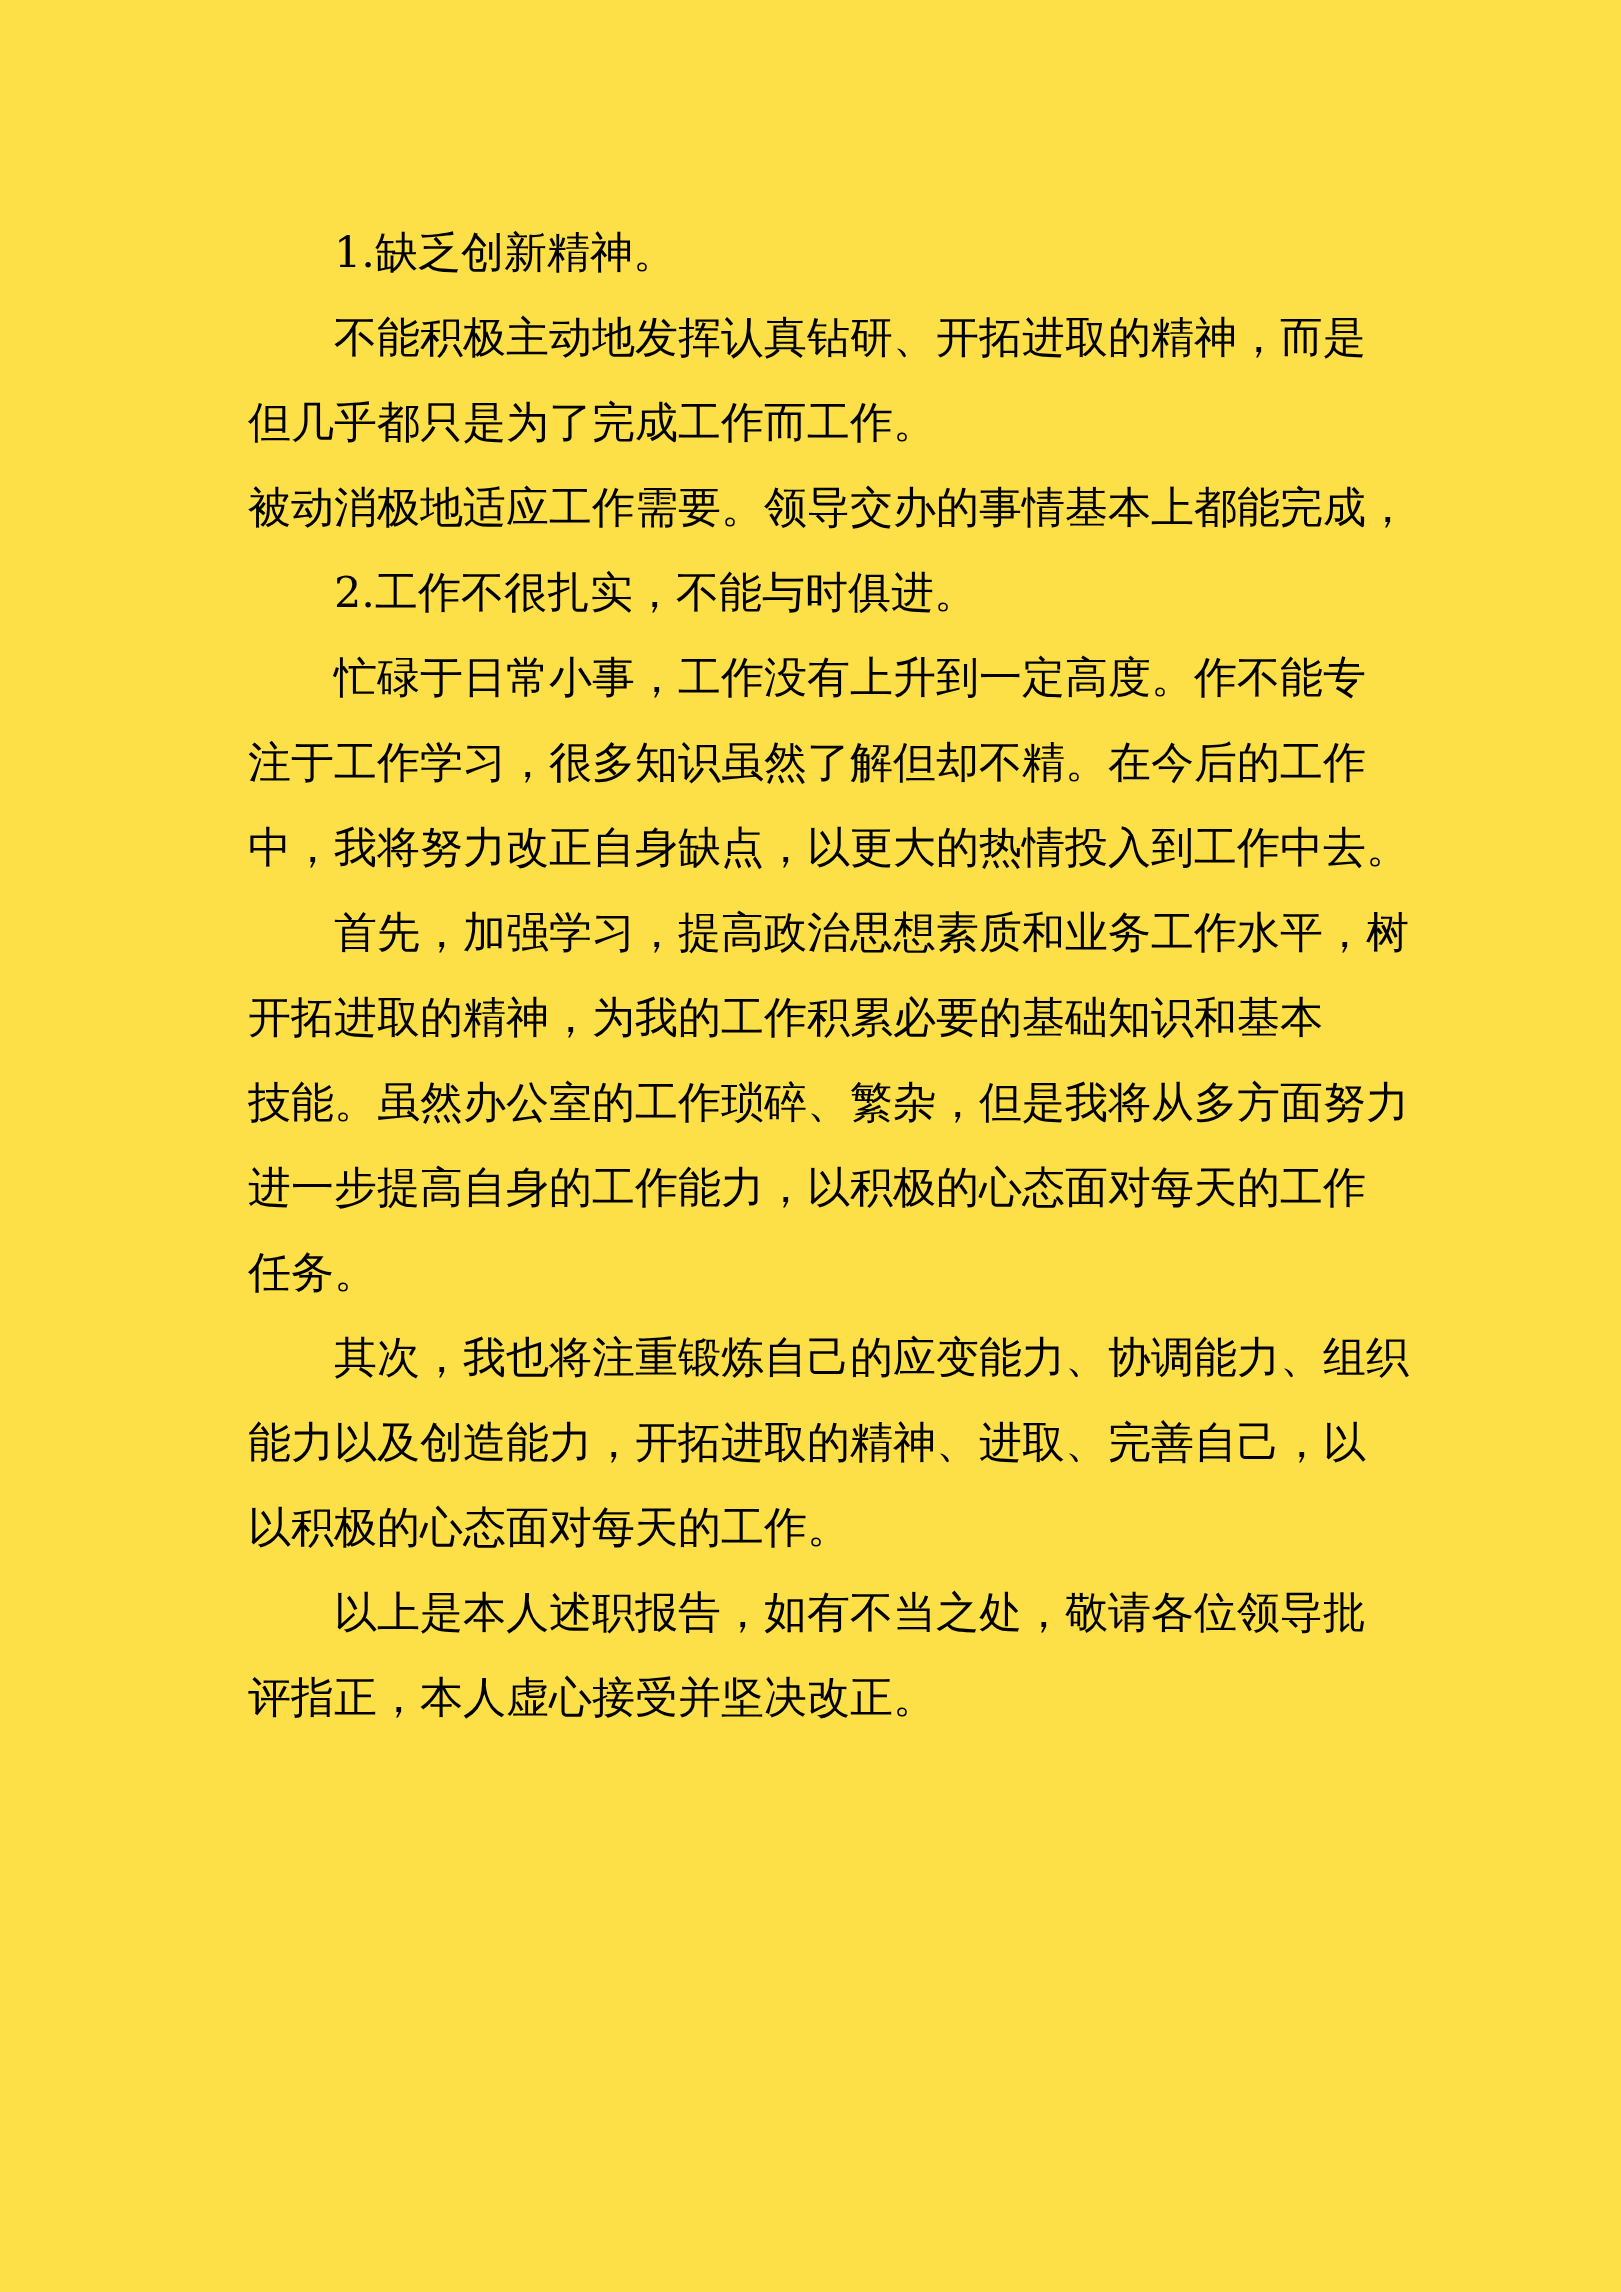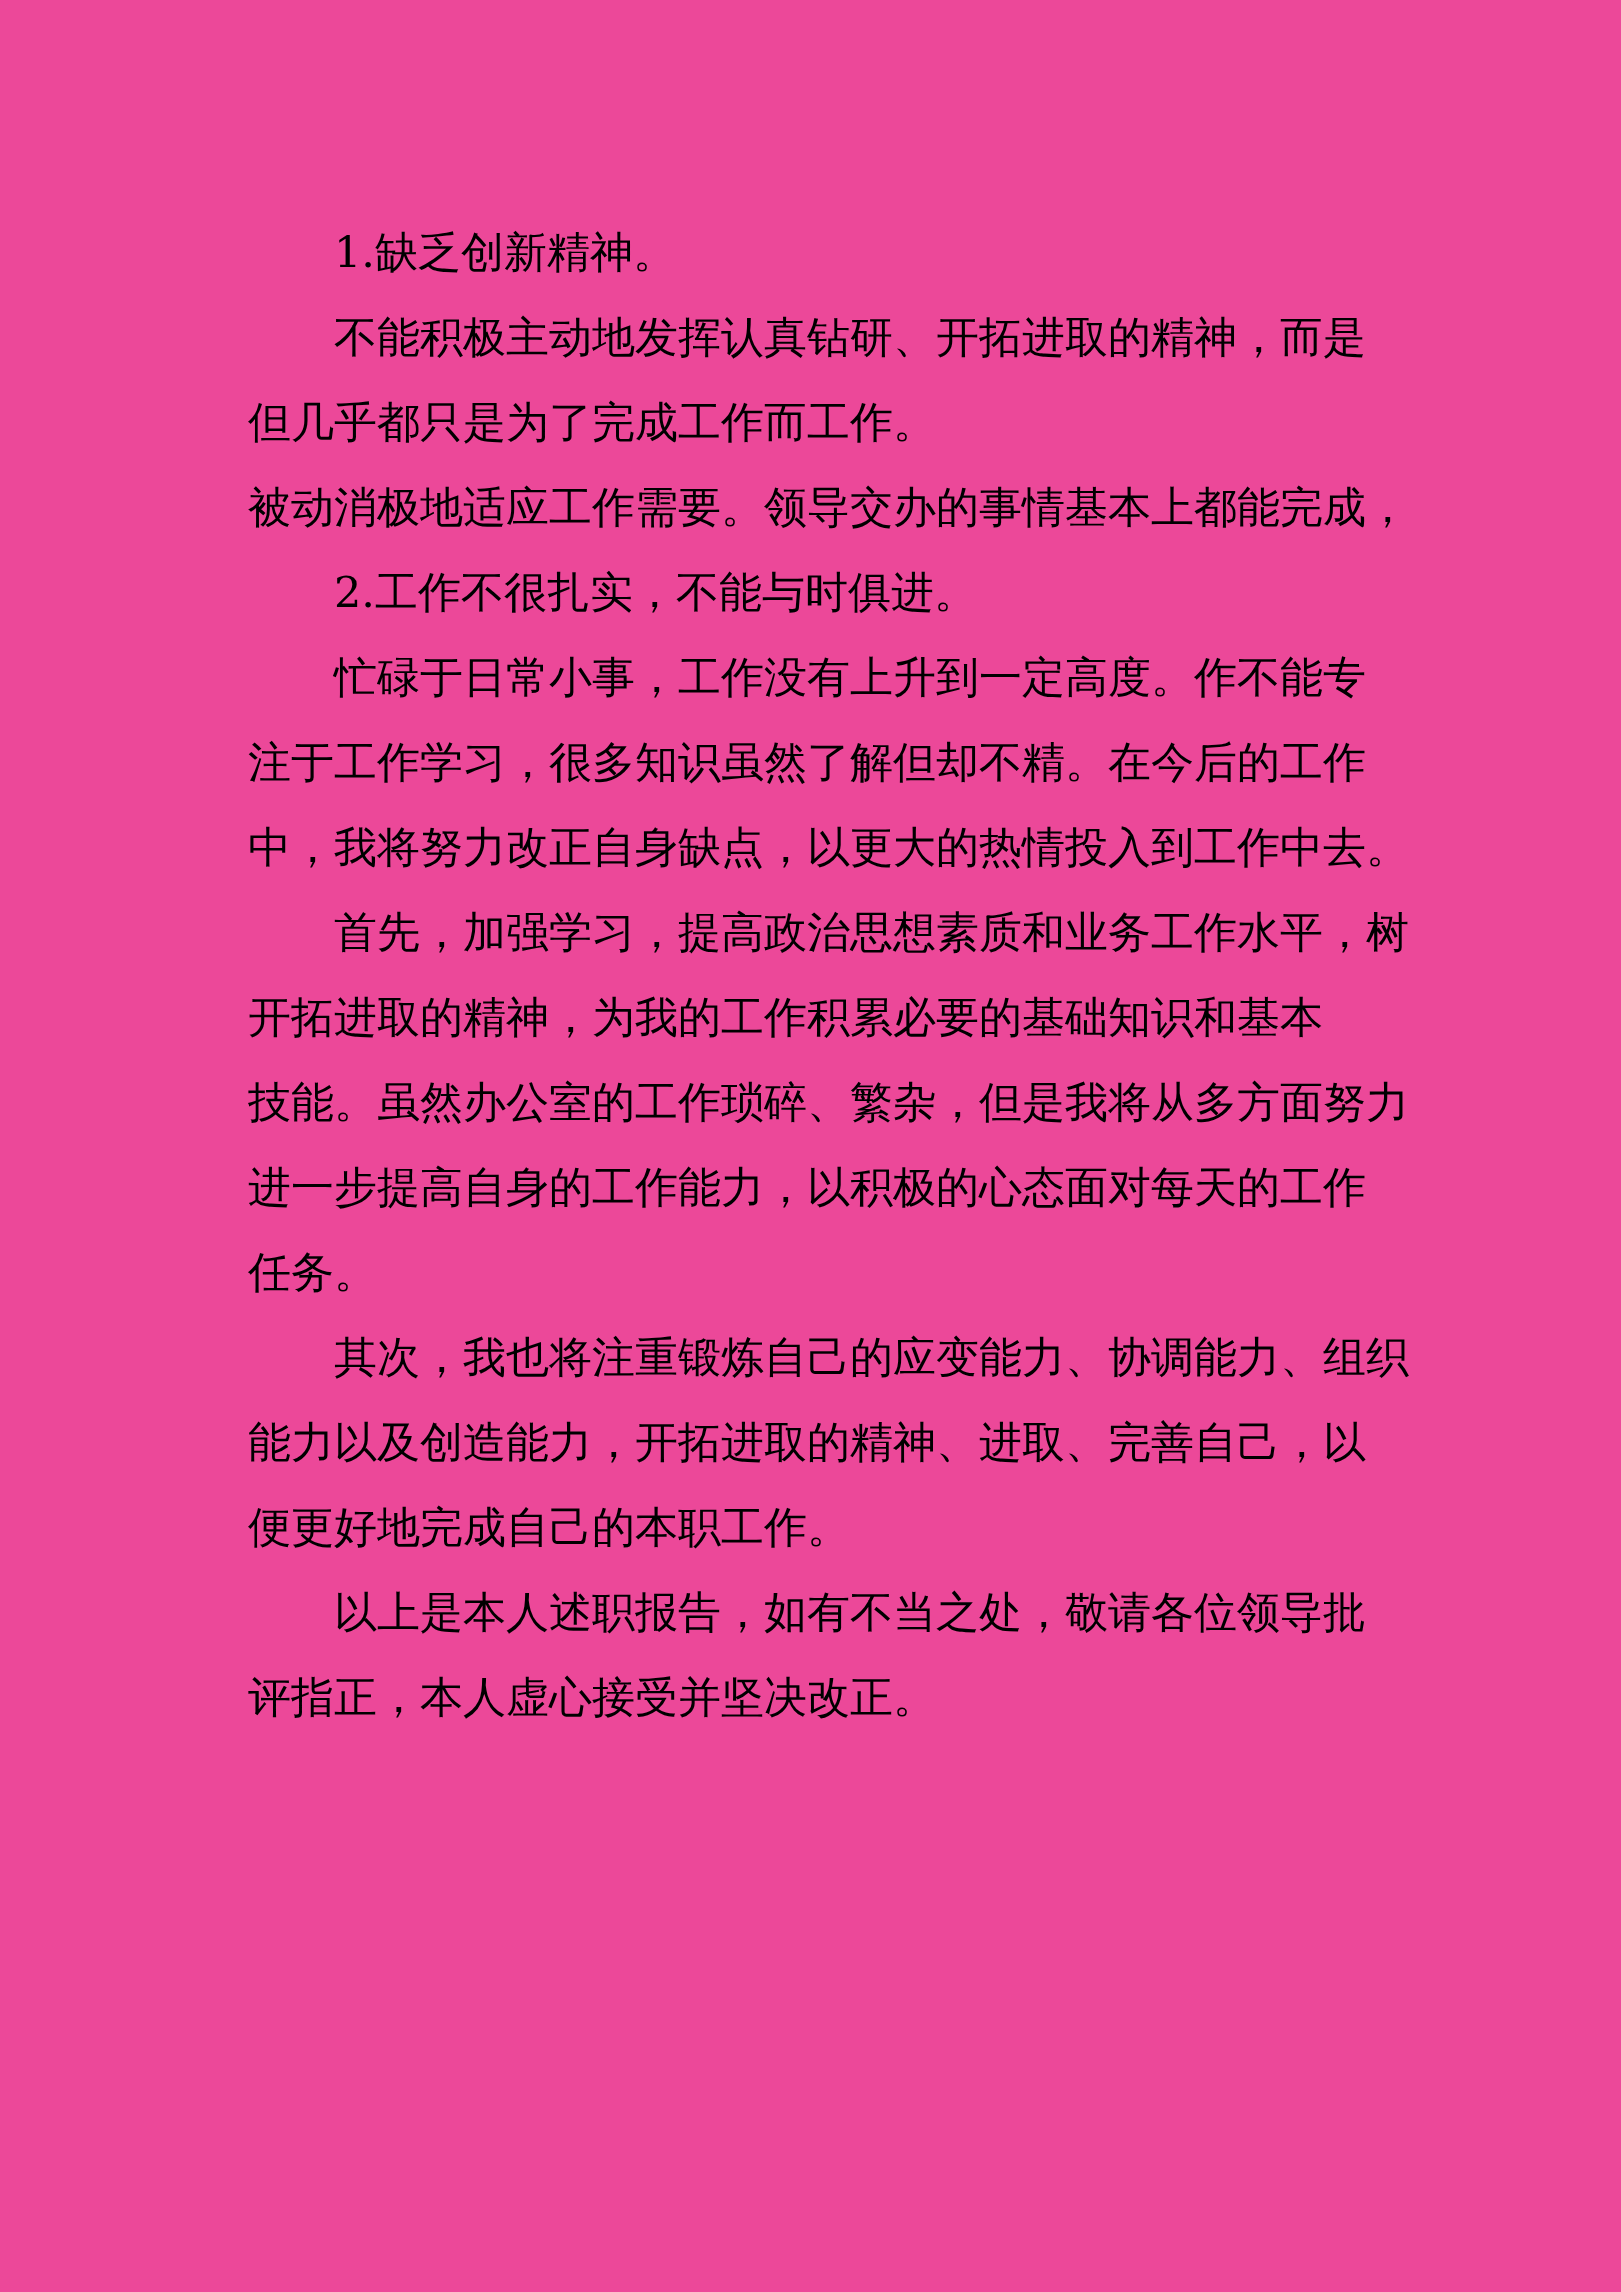--- a/index.html
+++ b/index.html
@@ -14,21 +14,21 @@
       overflow: hidden;
       color: #000000;
       font-family: "DejaVu Serif", "Liberation Serif", serif;
     }
     .page {
       position: absolute;
       left: 0;
       top: 0;
       width: 1621px;
       height: 2293px;
-      background: #ec4899;
+      background: #fde047;
     }
     .body-text {
       position: absolute;
       left: 248px;
       top: 223px;
       width: 1137px;
     }
     .para {
       margin: 0;
       padding: 0;
@@ -75,21 +75,21 @@
       <span class="line indent">首先，加强学习，提高政治思想素质和业务工作水平，树</span>
       <span class="line">开拓进取的精神，为我的工作积累必要的基础知识和基本</span>
       <span class="line">技能。虽然办公室的工作琐碎、繁杂，但是我将从多方面努力</span>
       <span class="line">进一步提高自身的工作能力，以积极的心态面对每天的工作</span>
       <span class="line">任务。</span>
     </p>
 
     <p class="para">
       <span class="line indent">其次，我也将注重锻炼自己的应变能力、协调能力、组织</span>
       <span class="line">能力以及创造能力，开拓进取的精神、进取、完善自己，以</span>
-      <span class="line">便更好地完成自己的本职工作。</span>
+      <span class="line">以积极的心态面对每天的工作。</span>
     </p>
 
     <p class="para">
       <span class="line indent">以上是本人述职报告，如有不当之处，敬请各位领导批</span>
       <span class="line">评指正，本人虚心接受并坚决改正。</span>
     </p>
 
   </div>
 </div>
 

